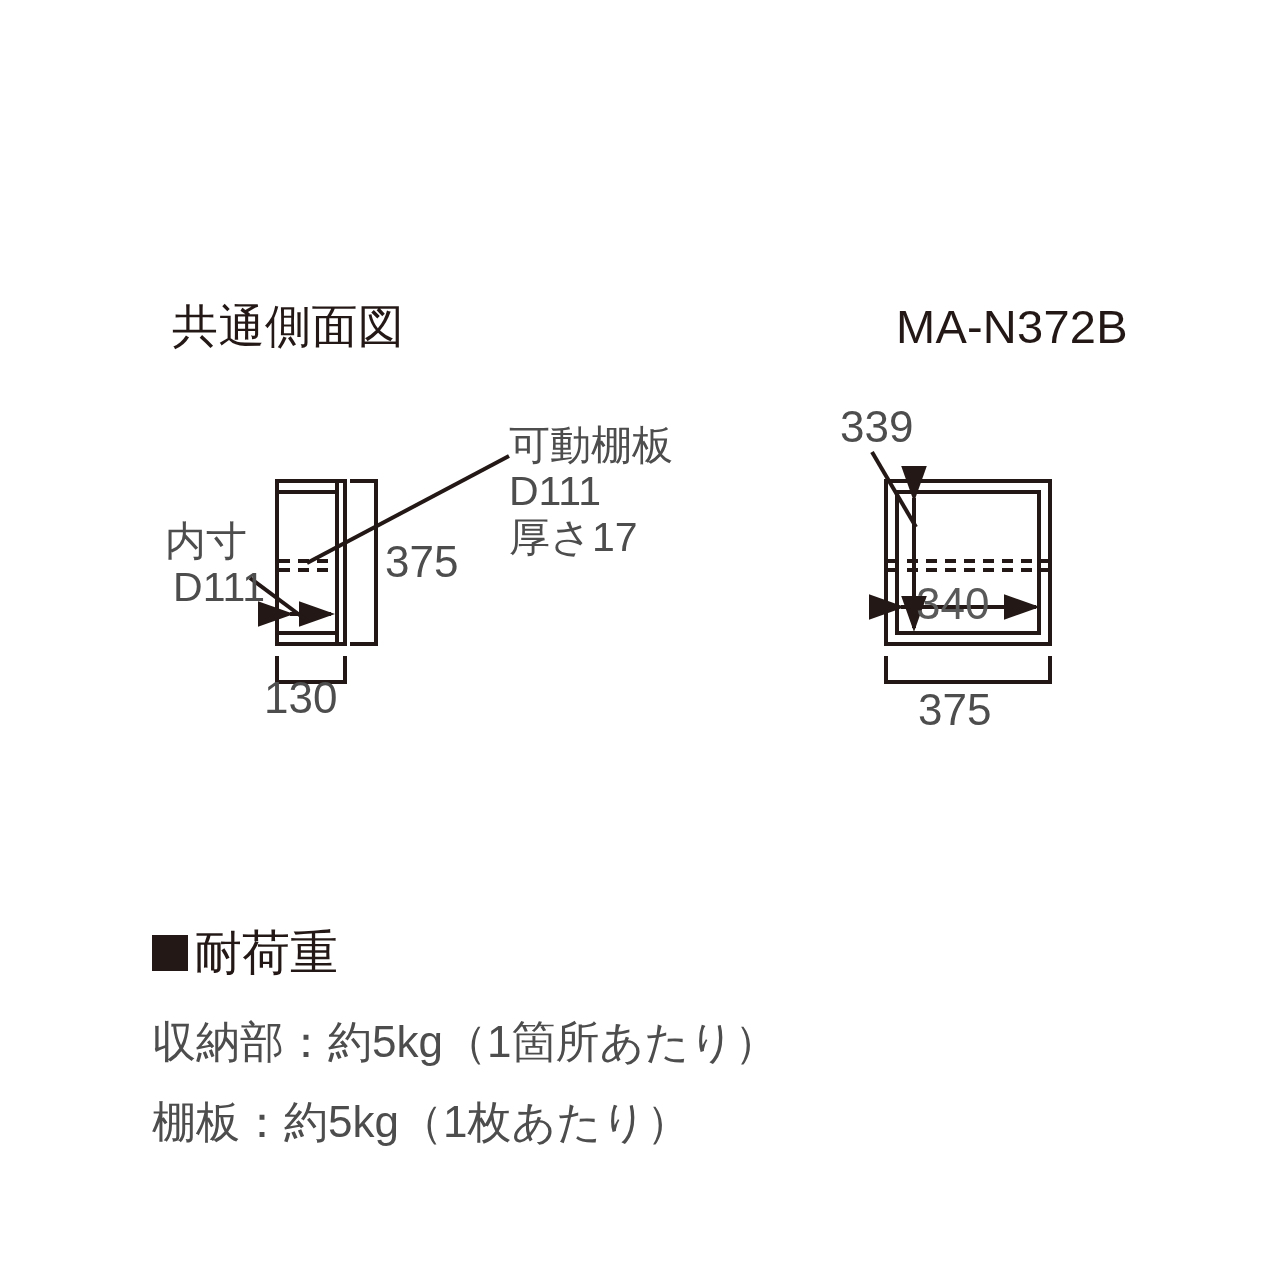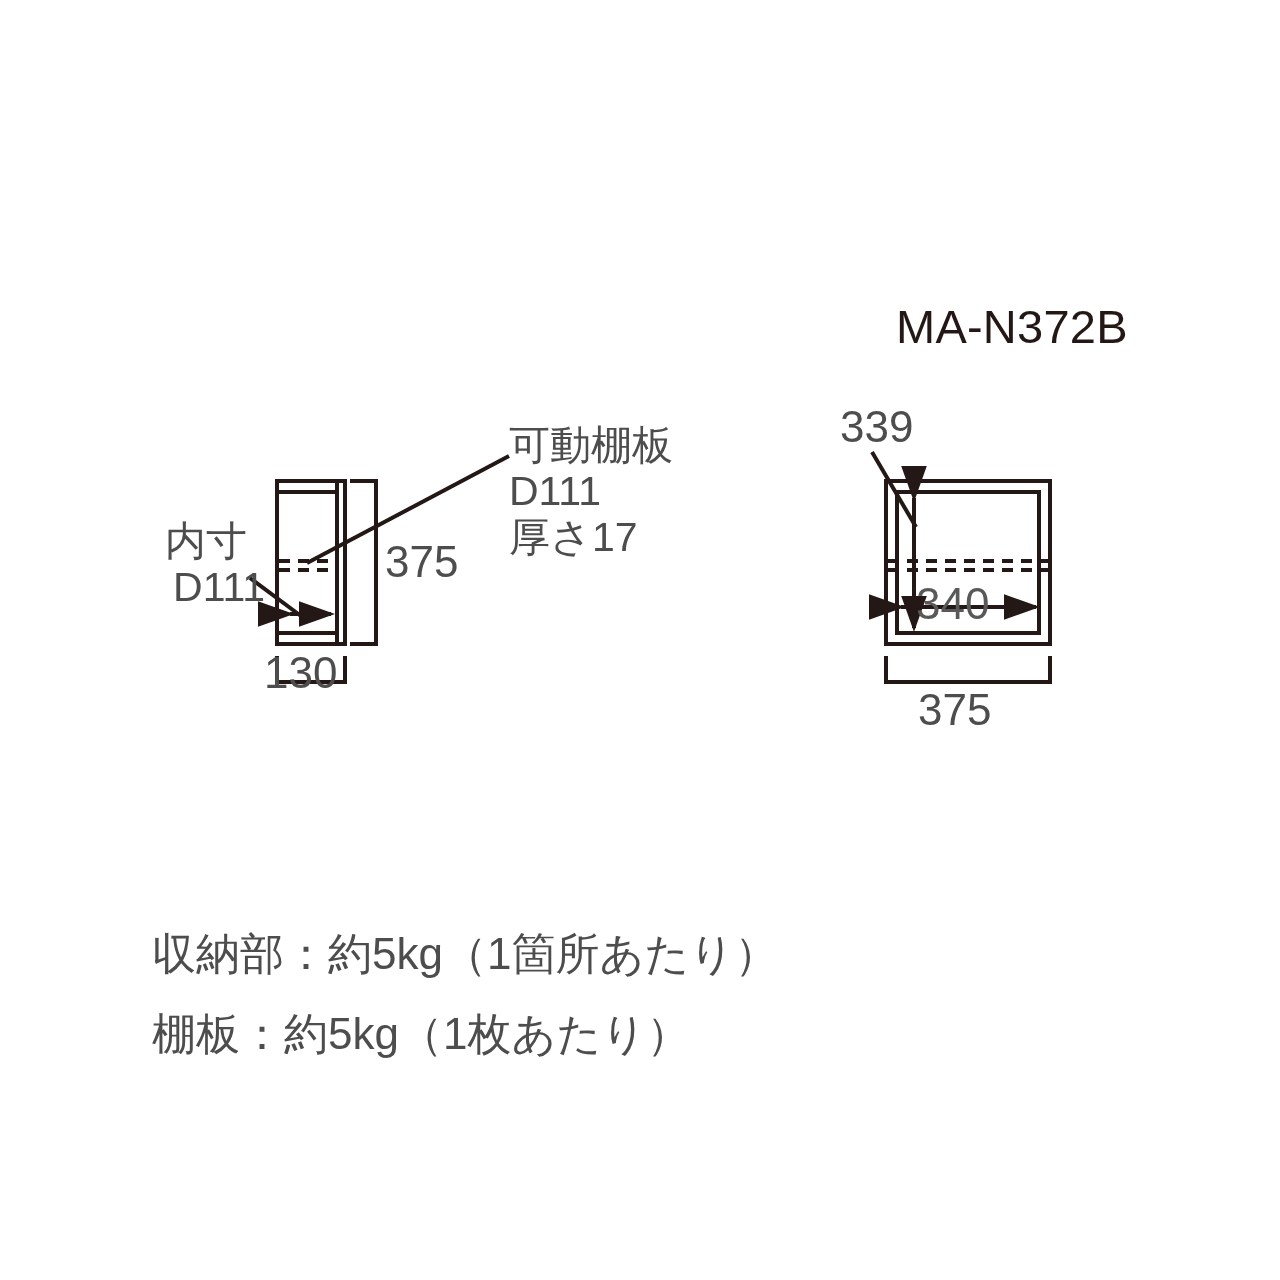--- a/index.html
+++ b/index.html
@@ -46,21 +46,21 @@
   .anno-text {
     position: absolute;
     font-size: 41px;
     line-height: 1.12;
     color: #4d4d4d;
     white-space: nowrap;
   }
   #anno-shelf    { left: 509px; top: 411px; margin-top: 12px; }
   #anno-inner    { left: 117px; top: 519px; text-align: right; margin-left: 48px; }
   #dim-375-side  { left: 385px; top: 540px; }
-  #dim-130       { left: 264px; top: 651px; }
+  #dim-130       { left: 264px; top: 676px; }
   #dim-339       { left: 840px; top: 405px; }
   #dim-340       { left: 916px; top: 582px; color:#595959; }
   #dim-375-front { left: 918px; top: 688px; }
 
   
   #load-section {
     position: absolute;
     left: 152px;
     top: 928px;
     width: 960px;
@@ -174,20 +174,21 @@
       <line x1="901" y1="607" x2="1036" y2="607" marker-start="url(#arrHead)" marker-end="url(#arrHead)"></line>
     </g>
 
     <g fill="none" stroke="#231815" stroke-width="4" stroke-linecap="square">
       <line x1="886" y1="658" x2="886" y2="682"></line>
       <line x1="886" y1="682" x2="1050" y2="682"></line>
       <line x1="1050" y1="658" x2="1050" y2="682"></line>
     </g>
   </svg>
 
+  <div class="view-title" id="side-view-title">共通側面図</div>
 
   <div class="view-title" id="model-number">MA-N372B</div>
 
   <div class="anno-text" id="anno-shelf">
     <div>可動棚板</div>
     <div>D111</div>
     <div>厚さ17</div>
   </div>
 
   <div class="anno-text" id="anno-inner">
@@ -199,17 +200,21 @@
 
   <div class="dim-text" id="dim-130">130</div>
 
   <div class="dim-text" id="dim-339">339</div>
 
   <div class="dim-text" id="dim-340">340</div>
 
   <div class="dim-text" id="dim-375-front">375</div>
 
   <div id="load-section">
+    <div id="load-heading">
+      <span class="bullet-square"></span>
+      <span>耐荷重</span>
+    </div>
     <div class="load-line">収納部：約5kg（1箇所あたり）</div>
     <div class="load-line">棚板：約5kg（1枚あたり）</div>
   </div>
 
 </div>
 
 </body></html>

